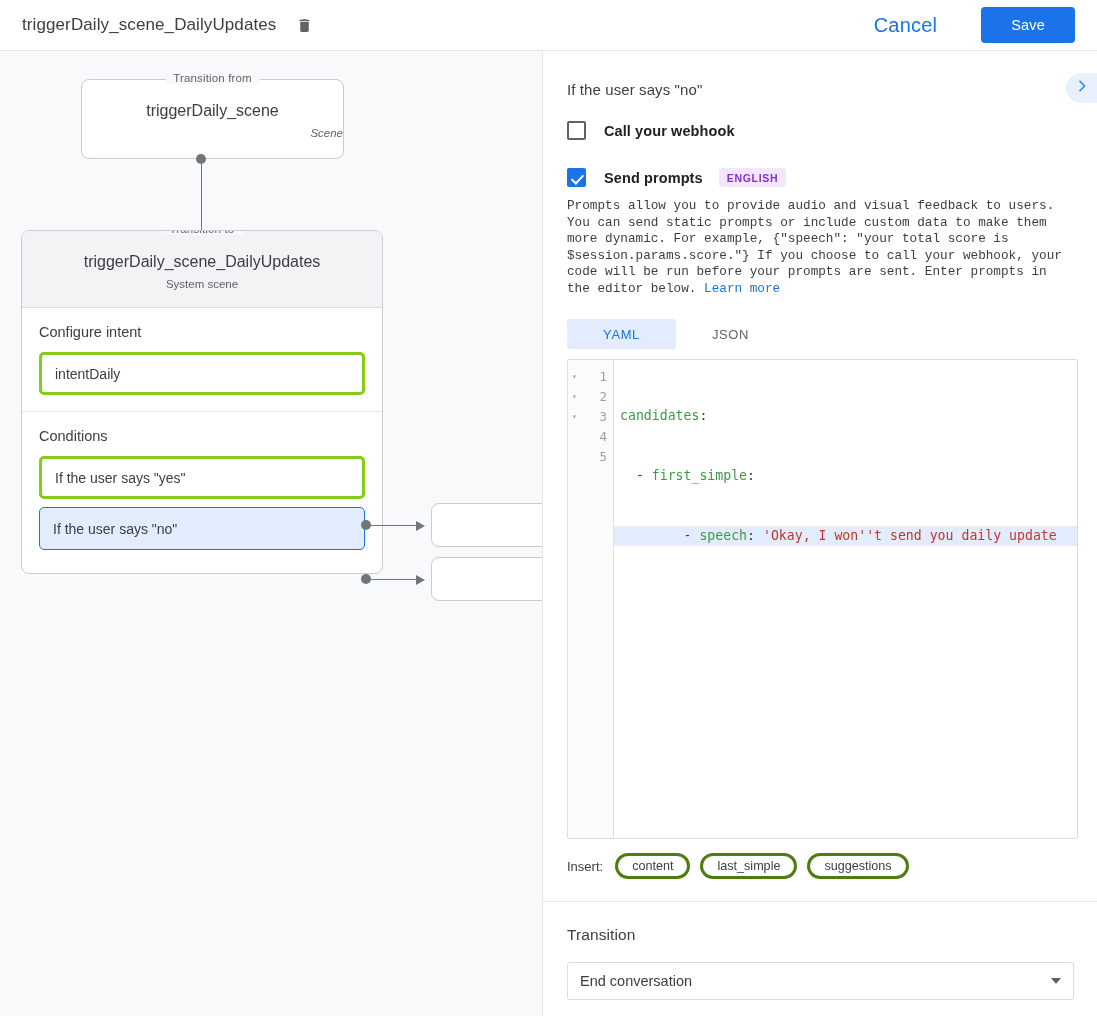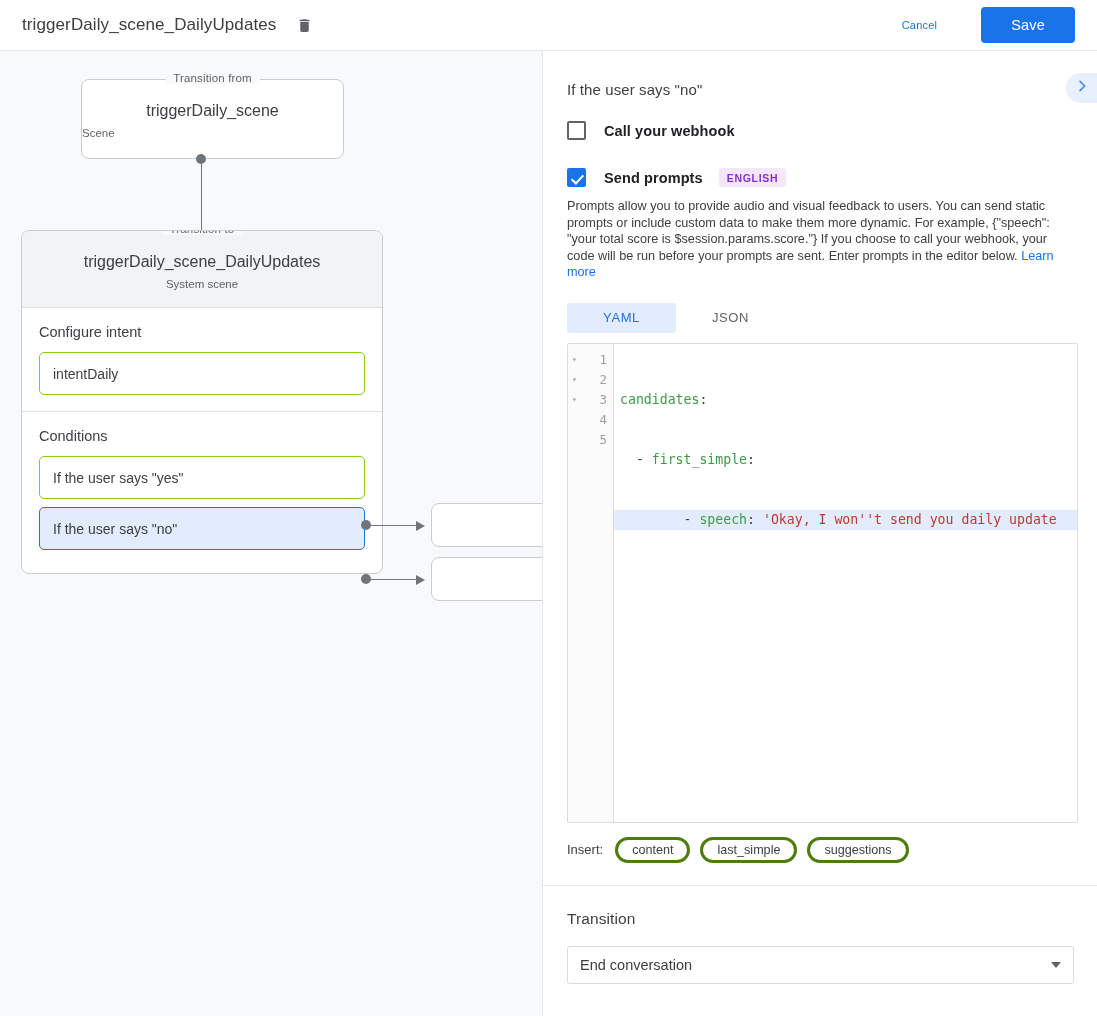--- a/index.html
+++ b/index.html
@@ -31,21 +31,21 @@
     margin-left: 14px;
     width: 28px; height: 28px;
     display: flex; align-items: center; justify-content: center;
     border-radius: 50%;
     cursor: pointer;
   }
   .trash-btn svg { display:block; }
   .topbar-spacer { flex: 1 1 auto; }
   .cancel-btn {
     color: #1a73e8;
-    font-size: 11px;
+    font-size: 20px;
     font-weight: 500;
     padding: 8px 12px;
     border-radius: 4px;
     cursor: pointer;
     letter-spacing: .2px;
     background: none; border: none;
     font-family: inherit;
   }
   .save-btn {
     margin-left: 32px; margin-right: 22px;
@@ -94,24 +94,25 @@
     left: 81px; top: 28px;
     width: 263px; height: 80px;
   }
   #from-card .node-title {
     text-align: center;
     font-size: 16px;
     color: #3c4043;
     margin-top: 22px;
   }
   #from-card .node-sub {
-    text-align: left;
+    text-align: right;
     font-size: 11.5px;
     color: #5f6368;
     margin-top: 7px;
+    font-style: italic;
   }
 
   .edge-dot {
     position: absolute;
     width: 10px; height: 10px;
     border-radius: 50%;
     background: #70757a;
   }
   #dot-from { left: 196px; top: 103px; }
 
@@ -157,21 +158,21 @@
   .to-section {
     padding: 16px 17px 16px 17px;
   }
   .to-section + .to-section { border-top: 1px solid #e2e4e6; }
   .sec-label {
     font-size: 14.5px;
     color: #3c4043;
     margin-bottom: 12px;
   }
   .pill-box {
-    border: 1px solid #84cc16;
+    border: 3px solid #84cc16;
     border-radius: 5px;
     background: #ffffff;
     height: 43px;
     display: flex; align-items: center;
     padding-left: 13px;
     font-size: 14px;
     color: #3c4043;
     margin-bottom: 8px;
     cursor: pointer;
   }
@@ -286,20 +287,21 @@
     padding: 4px 8px 3px 8px;
     border-radius: 3px;
   }
 
   .helper {
     margin-top: 11px;
     font-size: 12.7px;
     line-height: 16.5px;
     color: #3c4043;
     max-width: 508px;
+    font-family: Liberation Mono, monospace;
   }
   .link { color: #1a73e8; cursor: pointer; text-decoration: none; }
 
   
   .tabs { display: flex; margin-top: 22px; }
   .tab {
     width: 109px; height: 30px;
     display: flex; align-items: center; justify-content: center;
     font-size: 13px;
     font-weight: 500;

